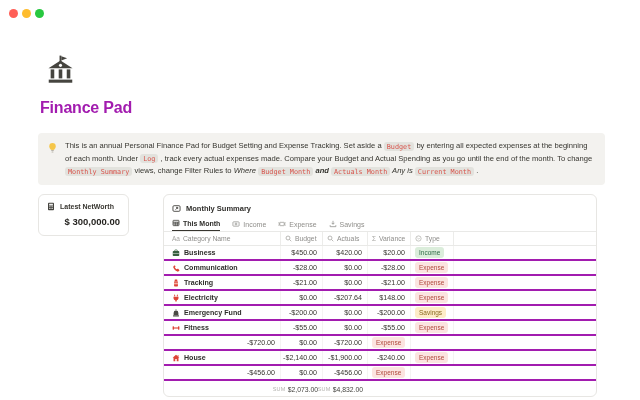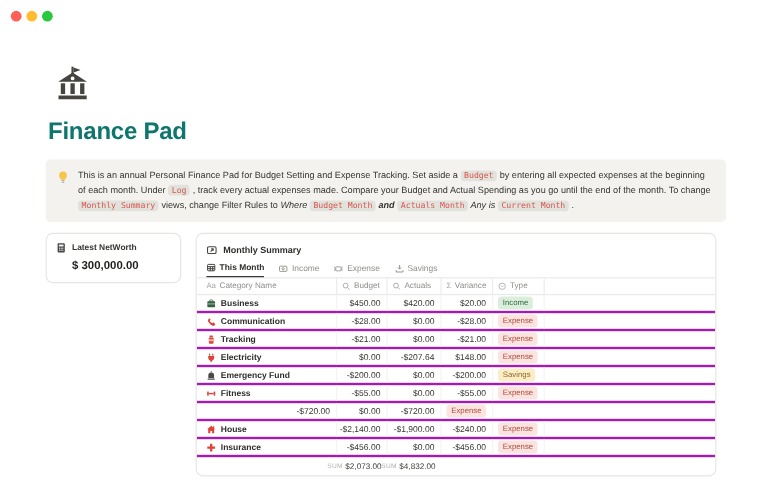--- a/index.html
+++ b/index.html
@@ -5,37 +5,37 @@
   * { margin:0; padding:0; box-sizing:border-box; }
   html,body { width:640px; height:400px; }
   body { position:relative; background:#ffffff; overflow:hidden;
          font-family:"Liberation Sans", sans-serif; color:#37352f; }
 
   
   .dot { position:absolute; top:9px; width:9px; height:9px; border-radius:50%; }
 
   
   .page-icon { position:absolute; left:46px; top:55px; width:29px; height:30px; }
-  .page-title { position:absolute; left:40px; top:99px; font-size:20px; font-weight:700;
-                letter-spacing:-0.2px; color:#0f766e; }
+  .page-title { position:absolute; left:40px; top:99px; font-size:16px; font-weight:700;
+                letter-spacing:-0.2px; color:#a21caf; }
 
   
   .callout { position:absolute; left:38px; top:133px; width:567px; min-height:48px;
              background:#f3f2ef; border-radius:4px; padding:7px 12px 7px 9px;
              display:flex; gap:7px; }
   .callout-icon { width:11px; height:12px; flex:0 0 11px; margin-top:2px; }
   .callout-text { font-size:7.6px; line-height:1.65; color:#36352f; }
   .seg-code { font-family:"DejaVu Sans Mono", monospace; font-size:6.8px; color:#d8554d;
               background:rgba(135,131,120,0.15); padding:0.5px 3px; border-radius:3px; }
   .seg-italic { font-style:italic; }
   .seg-bold-italic { font-style:italic; font-weight:700; }
 
   
   .card { position:absolute; background:#fff; border:1px solid #e7e6e3; border-radius:6px; }
-  .networth { left:38px; top:194px; width:113px; height:42px; padding:7px 8px; }
+  .networth { left:38px; top:194px; width:91px; height:42px; padding:7px 8px;text-align:right; }
   .nw-head { display:flex; align-items:center; gap:5px; }
   .nw-icon { width:8px; height:9px; }
   .nw-label { font-size:7px; font-weight:600; color:#37352f; }
   .nw-value { font-size:9.5px; font-weight:700; margin:5px 0 0 13px; color:#211f1c; }
 
   .summary { left:163px; top:194px; width:434px; height:203px; overflow:hidden; }
   .sum-head { display:flex; align-items:center; gap:5px; padding:6px 0 0 8px; height:20px; }
   .sum-icon { width:9px; height:9px; }
   .sum-title { font-size:7.5px; font-weight:700; color:#2f2e2b; }
 
@@ -352,28 +352,20 @@
         </div>
         <div class="cell cnum">-$2,140.00</div>
         <div class="cell cnum">-$1,900.00</div>
         <div class="cell cnum">-$240.00</div>
         <div class="cell ctype">
           <span class="badge" style="background:#fbe4e0;color:#b0483c">Expense</span>
         </div>
         <div class="cell cfill"></div>
       </div>
       <div class="grid trow">
-        <div class="cell cname">
-          <span class="ricn">
-            <svg viewBox="0 0 24 24" fill="#dd4538">
-              <path d="M9.1 2.2h5.8v6.9h6.9v5.8h-6.9v6.9H9.1v-6.9H2.2V9.1h6.9z"></path>
-            </svg>
-          </span>
-          <span>Insurance</span>
-        </div>
         <div class="cell cnum">-$456.00</div>
         <div class="cell cnum">$0.00</div>
         <div class="cell cnum">-$456.00</div>
         <div class="cell ctype">
           <span class="badge" style="background:#fbe4e0;color:#b0483c">Expense</span>
         </div>
         <div class="cell cfill"></div>
       </div>
     </div>
   <div class="grid tfoot">

